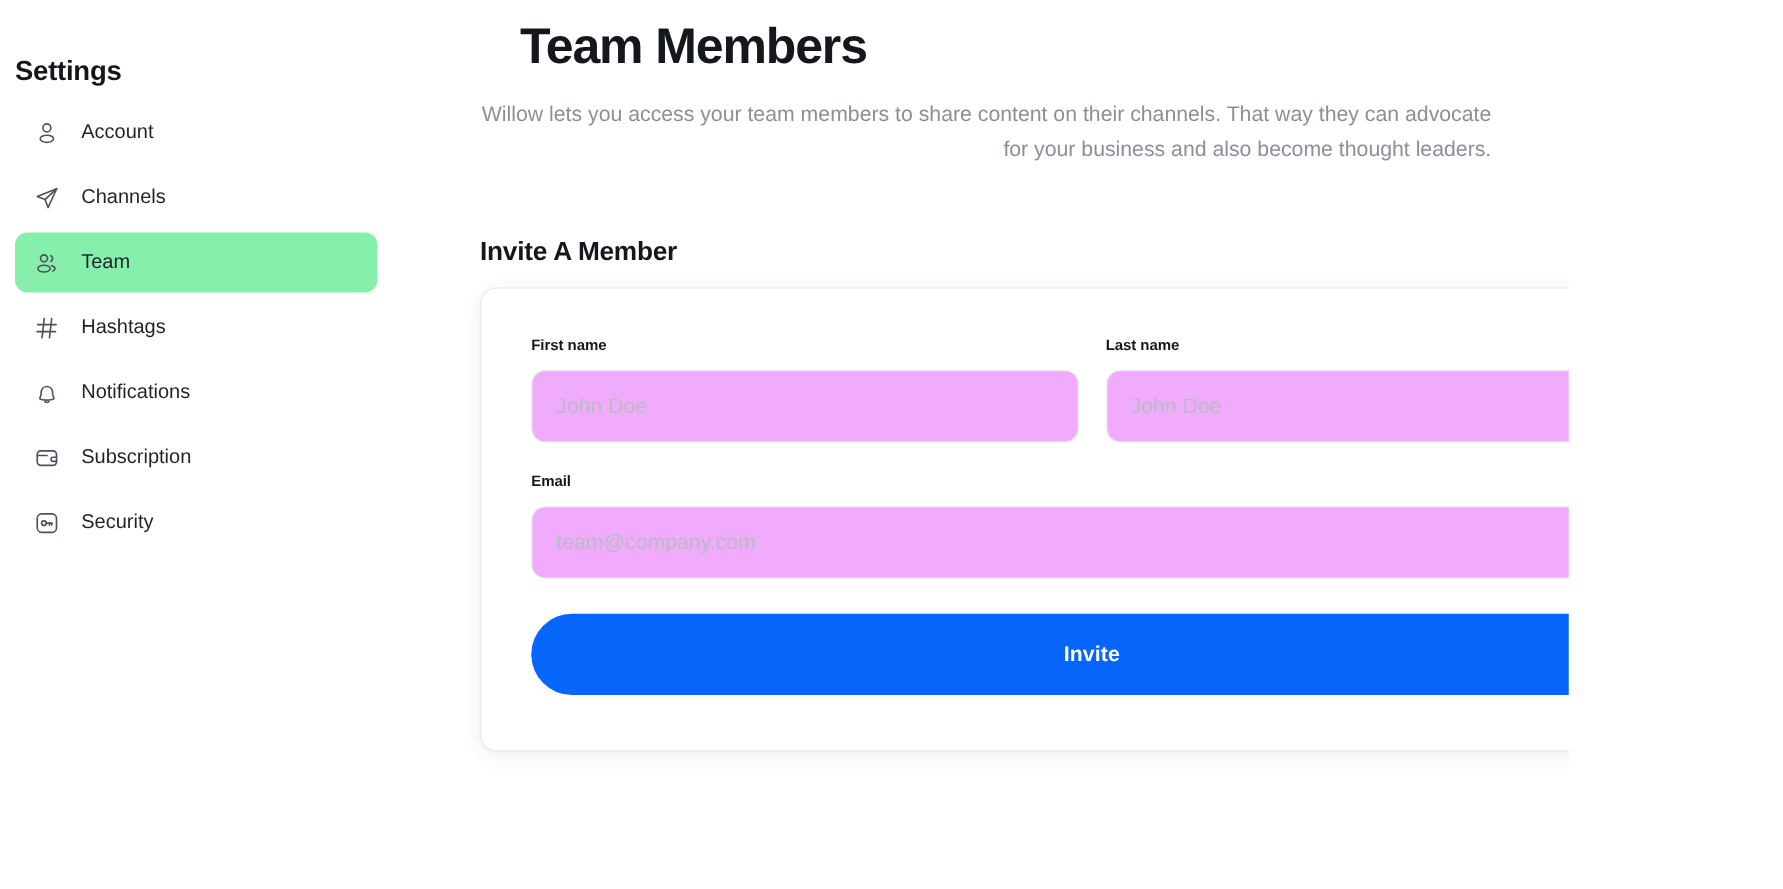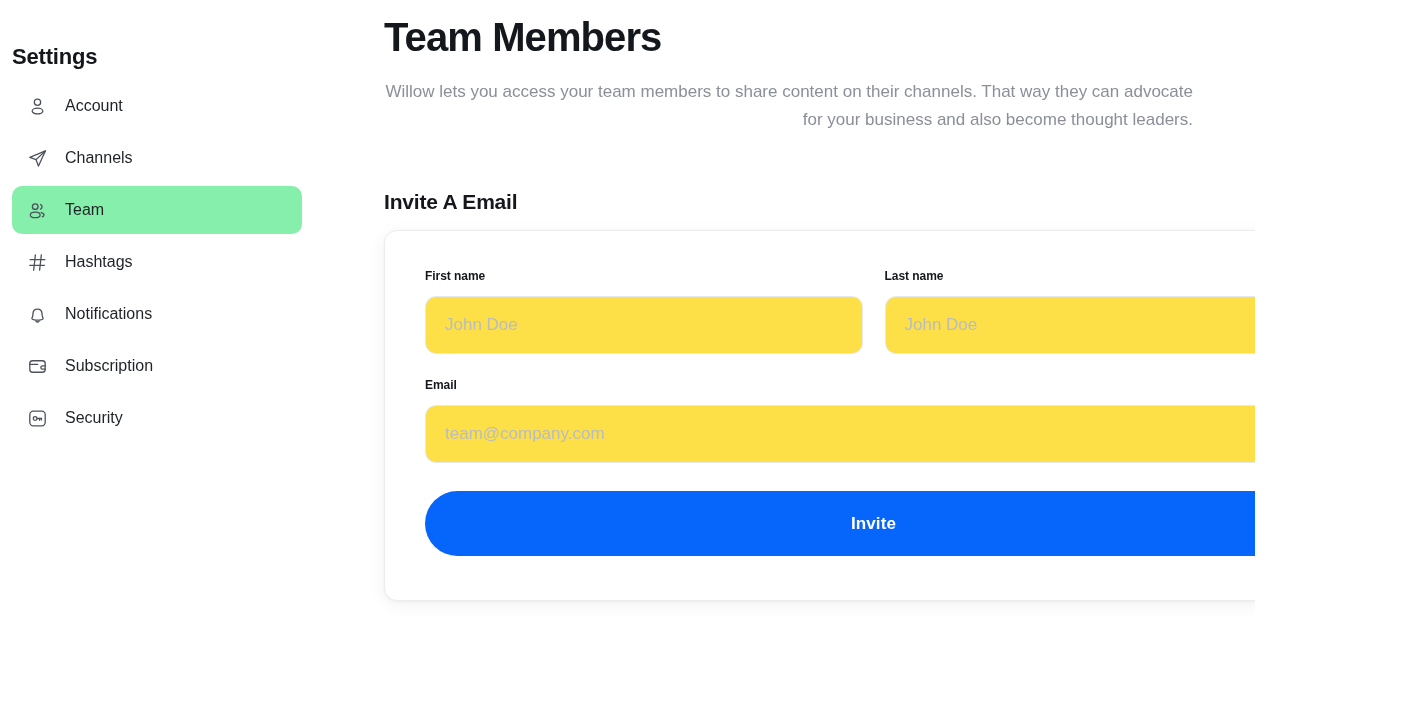--- a/index.html
+++ b/index.html
@@ -70,20 +70,21 @@
     padding: 14px 62px 0 0;
     min-width: 0;
   }
   .page-title {
     font-size: 40px;
     font-weight: bold;
     color: #14181d;
     letter-spacing: -0.9px;
     line-height: 1.18;
     margin-bottom: 17px;
+    margin-left: 32px;
   }
   .page-desc {
     font-size: 17px;
     color: #8a8f98;
     line-height: 1.62;
     max-width: 975px;
     font-weight: normal;
     text-align: right;
   }
   .section-title {
@@ -117,21 +118,21 @@
     color: #14181d;
     margin-bottom: 13px;
     letter-spacing: -0.05px;
   }
   .text-input {
     display: block;
     width: 100%;
     height: 58px;
     border: 1px solid #e6e8eb;
     border-radius: 11px;
-    background: #fde047;
+    background: #f0abfc;
     padding: 0 19px;
     font-family: "Liberation Sans", sans-serif;
     font-size: 17px;
     color: #14181d;
     outline: none;
   }
   .text-input::placeholder { color: #b9bcc2; }
   .field-full { margin-bottom: 28px; }
 
   .invite-button {
@@ -238,21 +239,21 @@
       </div>
 
     </nav>
   </aside>
 
   <main class="main">
 
     <h1 class="page-title">Team Members</h1>
     <p class="page-desc">Willow lets you access your team members to share content on their channels. That way they can advocate for your business and also become thought leaders.</p>
 
-    <h2 class="section-title">Invite A Email</h2>
+    <h2 class="section-title">Invite A Member</h2>
 
     <section class="card">
 
       <div class="form-row">
         <div class="field">
           <label class="field-label">First name</label>
           <input class="text-input" type="text" placeholder="John Doe" style="">
         </div>
         <div class="field">
           <label class="field-label">Last name</label>

